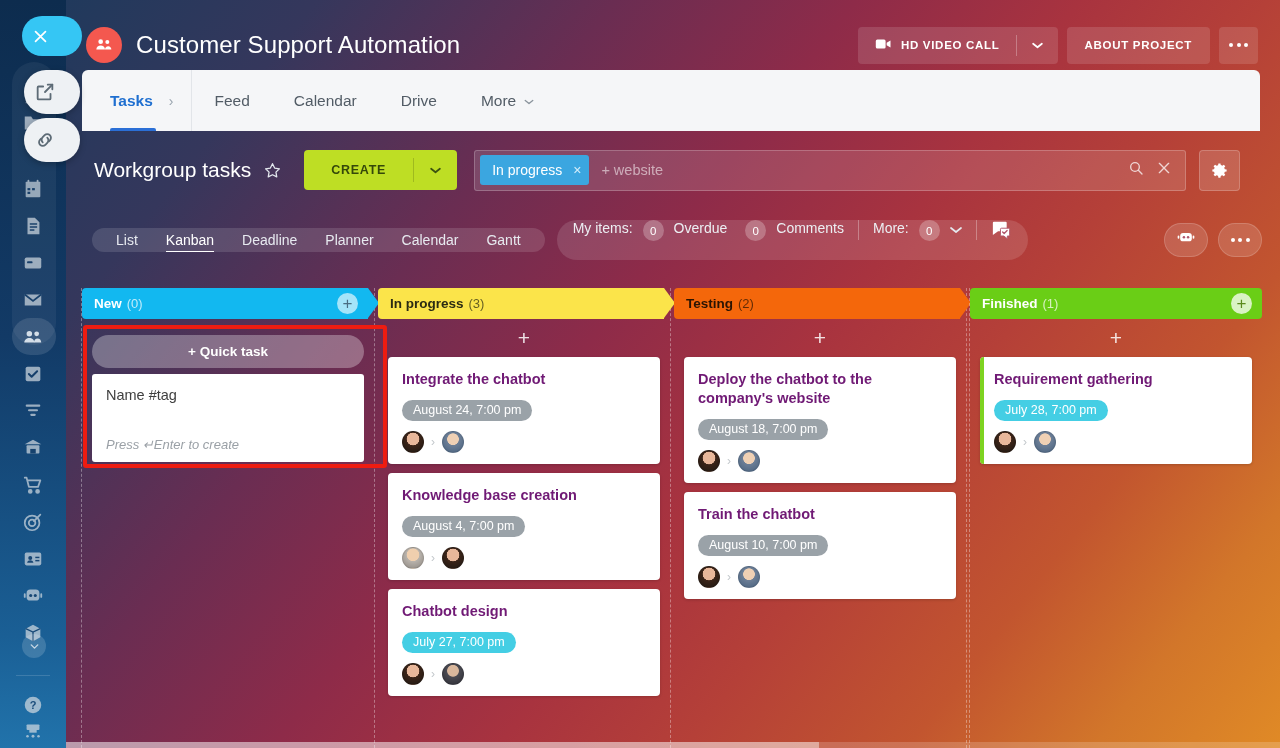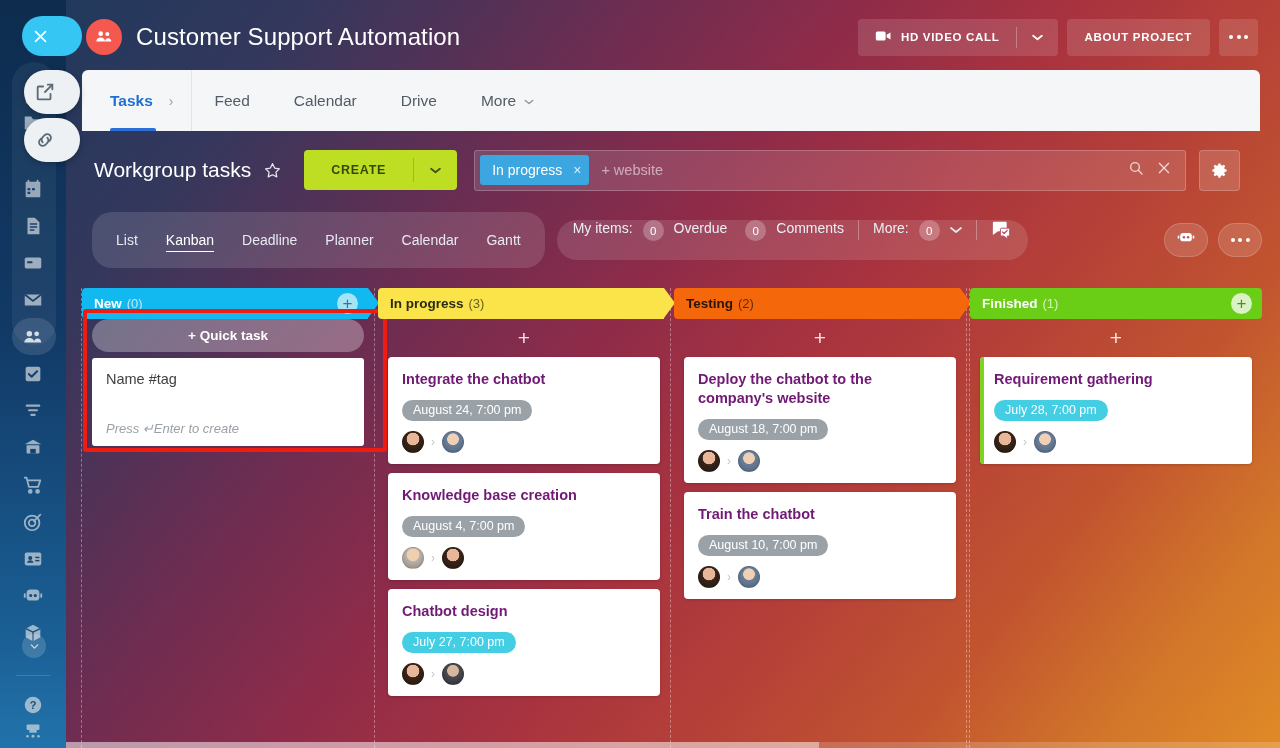--- a/index.html
+++ b/index.html
@@ -59,21 +59,21 @@
   .sb-sep { position: absolute; left: 16px; width: 34px; height: 1px; background: rgba(255,255,255,.15); }
   .sb-round {
     position: absolute; left: 22px; width: 24px; height: 24px; border-radius: 50%;
     background: rgba(255,255,255,0.16);
     display: flex; align-items: center; justify-content: center;
   }
   .sb-round svg { width: 13px; height: 13px; opacity: .85; }
 
   
   .topbar {
-    position: absolute; left: 66px; top: 8px; right: 0; height: 58px;
+    position: absolute; left: 66px; top: 16px; right: 0; height: 58px;
     display: flex; align-items: center; padding: 0 22px 0 20px; text-align: center;
   }
   .proj-logo {
     width: 36px; height: 36px; border-radius: 50%; background: #f4584f;
     display: flex; align-items: center; justify-content: center; flex: none;
   }
   .proj-logo svg { width: 20px; height: 20px; }
   .proj-title {
     color: #fff; font-size: 24px; font-weight: 400; margin-left: 14px;
     letter-spacing: .1px; white-space: nowrap;
@@ -144,21 +144,21 @@
   .gear-btn {
     margin-left: 13px; width: 41px; height: 41px; border-radius: 4px;
     background: rgba(255,255,255,0.15); border: 1px solid rgba(255,255,255,0.2);
     display: flex; align-items: center; justify-content: center;
   }
   .gear-btn svg { width: 19px; height: 19px; }
 
   
   .viewbar { position: absolute; left: 92px; top: 220px; width: 1170px; height: 40px; display: flex; align-items: center; }
   .pill-group {
-    height: 56px; background: rgba(255,255,255,0.13); border-radius: 20px;
+    height: 24px; background: rgba(255,255,255,0.13); border-radius: 20px;
     display: flex; align-items: center; padding: 0 10px;
   }
   .vtab { padding: 0 14px; color: #e7eaf0; font-size: 14px; position: relative; height: 40px; display: flex; align-items: center; }
   .vtab.act { color: #fff; font-weight: 400; }
   .vtab.act::after { content: ""; position: absolute; left: 14px; right: 14px; bottom: 8px; height: 1.5px; background: #fff; }
   .pill-group2 {
     margin-left: 12px; height: 40px; background: rgba(255,255,255,0.13); border-radius: 20px;
     display: flex; align-items: flex-start; padding: 0 16px; gap: 10px;
   }
   .pg-label { color: #eceff3; font-size: 14px; }
@@ -201,21 +201,21 @@
   .col.fin .ch-name, .col.fin .ch-count { color: #fff; }
   .add-circle {
     position: absolute; right: 10px; top: 5px; width: 21px; height: 21px; border-radius: 50%;
     background: rgba(255,255,255,0.62); display: flex; align-items: center; justify-content: center;
     color: #4a6d82; font-size: 17px; line-height: 0; font-weight: 300;
   }
   .col.fin .add-circle { background: rgba(255,255,255,0.75); color: #5a8a1c; }
   .col-body { position: relative; padding: 0 10px; }
   .plus-row { height: 38px; display: flex; align-items: center; justify-content: center; color: rgba(255,255,255,0.85); font-size: 21px; font-weight: 300; }
 
-  .quick-wrap { position: relative; margin-top: 0; border-radius: 28px; }
+  .quick-wrap { position: relative; margin-top: 16px; border-radius: 28px; }
   .quick-btn {
     height: 33px; background: rgba(255,255,255,0.30); border-radius: 17px;
     display: flex; align-items: center; justify-content: center;
     color: #fff; font-size: 13.5px; font-weight: bold;
   }
   .quick-input {
     margin-top: 6px; background: #fff; border-radius: 3px; height: 88px;
     padding: 13px 14px 10px; display: flex; flex-direction: column; justify-content: space-between;
   }
   .qi-ph { color: #404040; font-size: 14.5px; }

